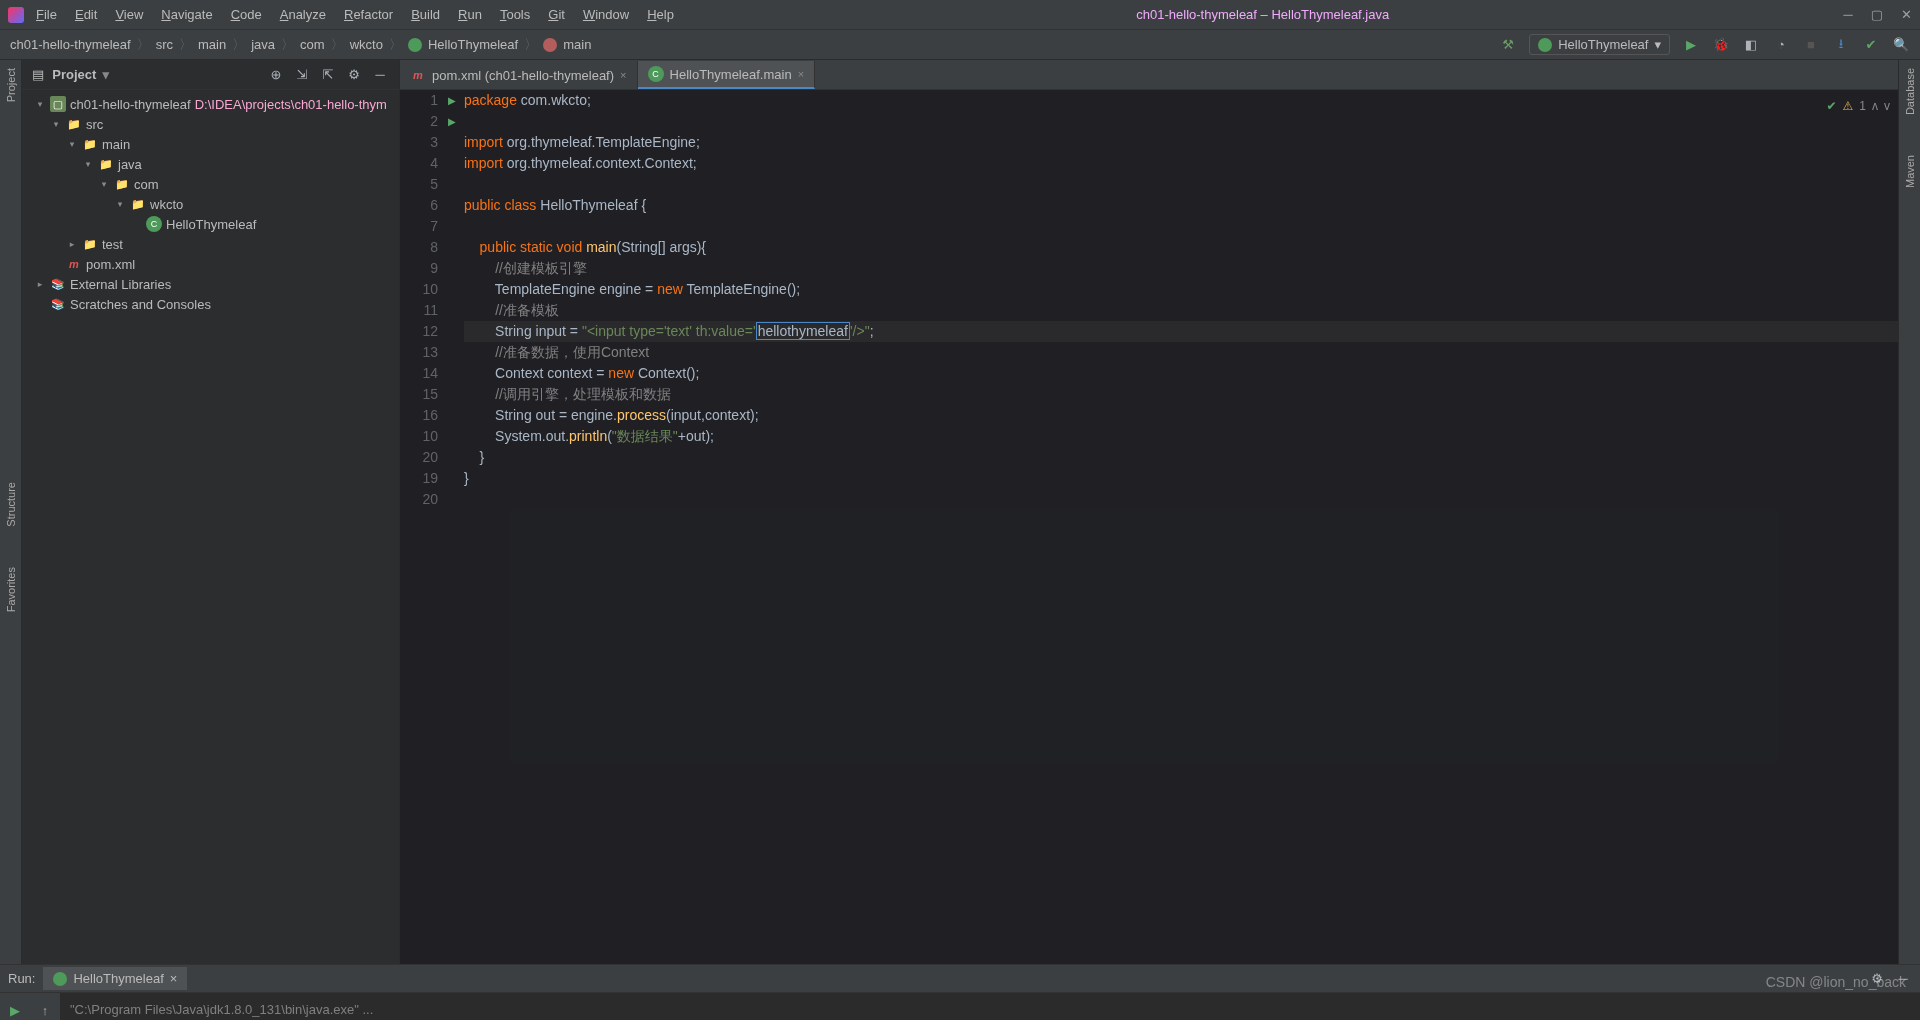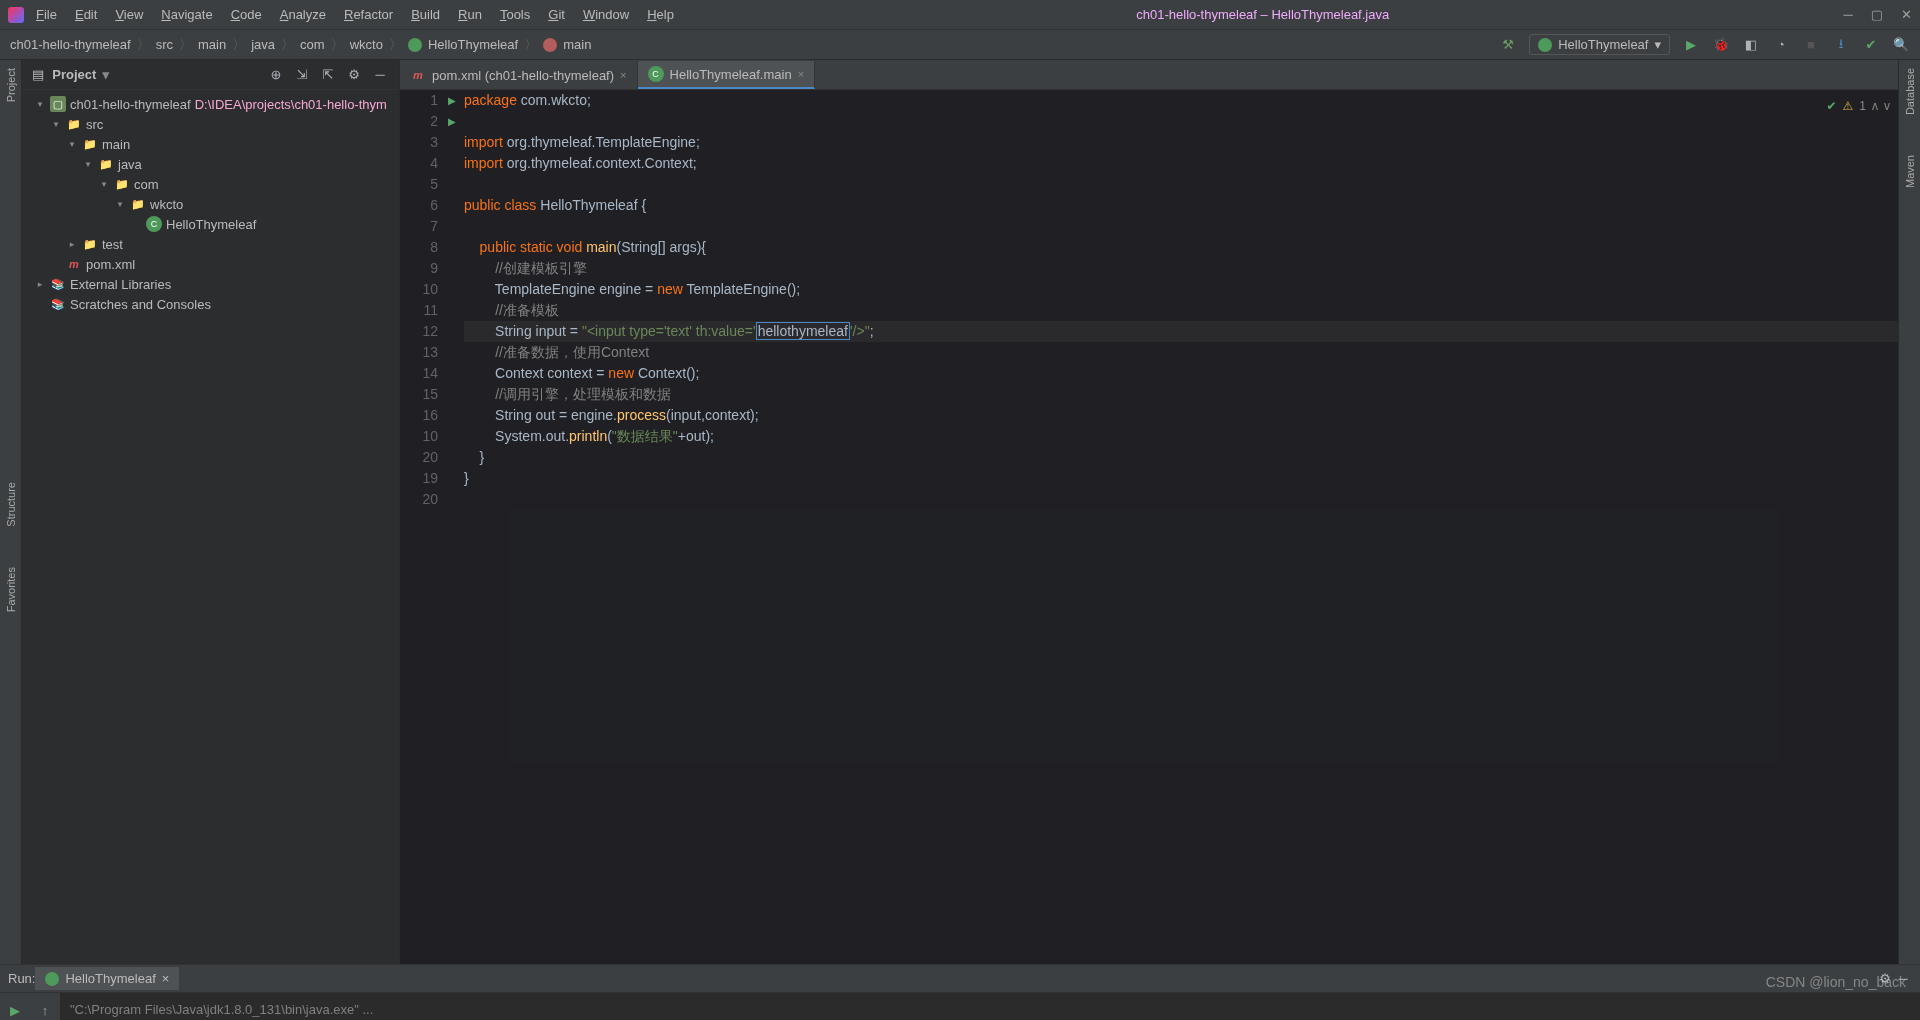--- a/index.html
+++ b/index.html
@@ -57,21 +57,21 @@
 .cmt { color:#808080; }
 .cls { color:#a9b7c6; }
 .fn { color:#ffc66d; }
 .highlight-box { border:1px solid #4a88c7; padding:0 1px; }
 .cur-line { background:rgba(50,50,50,0.6); }
 .insp { position:absolute; right:8px; top:6px; display:flex; align-items:center; gap:6px; font-size:12px; color:#888; }
 .insp .check { color:#59a869; }
 .right-tool { width:22px; background:#3c3f41; border-left:1px solid #2b2b2b; display:flex; flex-direction:column; align-items:center; padding-top:8px; gap:40px; }
 .run-panel { height:280px; background:#2b2b2b; border-top:1px solid #323232; display:flex; }
 .rp-body { flex:1; display:flex; flex-direction:column; }
-.rp-header { height:28px; display:flex; align-items:center; padding:0 8px; border-bottom:1px solid #323232; background:#3c3f41; }
+.rp-header { height:28px; display:flex; align-items:center; padding:0 8px; gap:8px; border-bottom:1px solid #323232; background:#3c3f41; }
 .rp-header .tab-run { background:#4e5254; padding:4px 10px; display:flex; align-items:center; gap:6px; }
 .rp-content { flex:1; display:flex; }
 .rp-toolbar { width:30px; display:flex; flex-direction:column; align-items:center; gap:10px; padding-top:8px; background:#3c3f41; }
 .rp-toolbar2 { width:30px; display:flex; flex-direction:column; align-items:center; gap:10px; padding-top:8px; background:#3c3f41; }
 .console { flex:1; padding:6px 10px; font-family:Consolas,monospace; font-size:13px; line-height:21px; white-space:pre; overflow:hidden; }
 .c-gray { color:#808080; }
 .watermark { position:absolute; right:14px; bottom:30px; color:rgba(220,220,220,0.45); font-size:14px; pointer-events:none; }
 </style>
 </head>
 <body>

